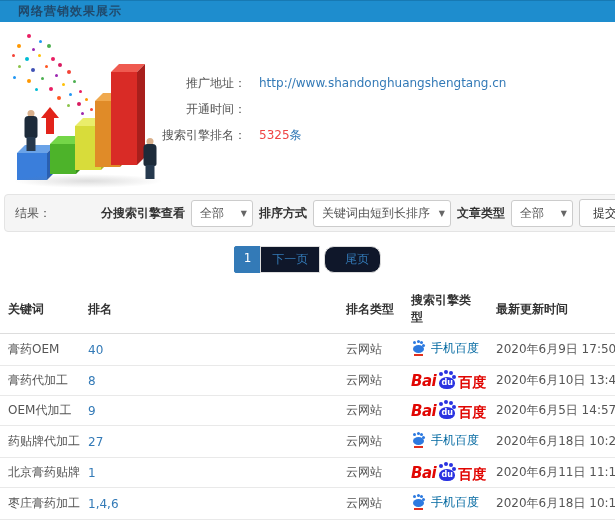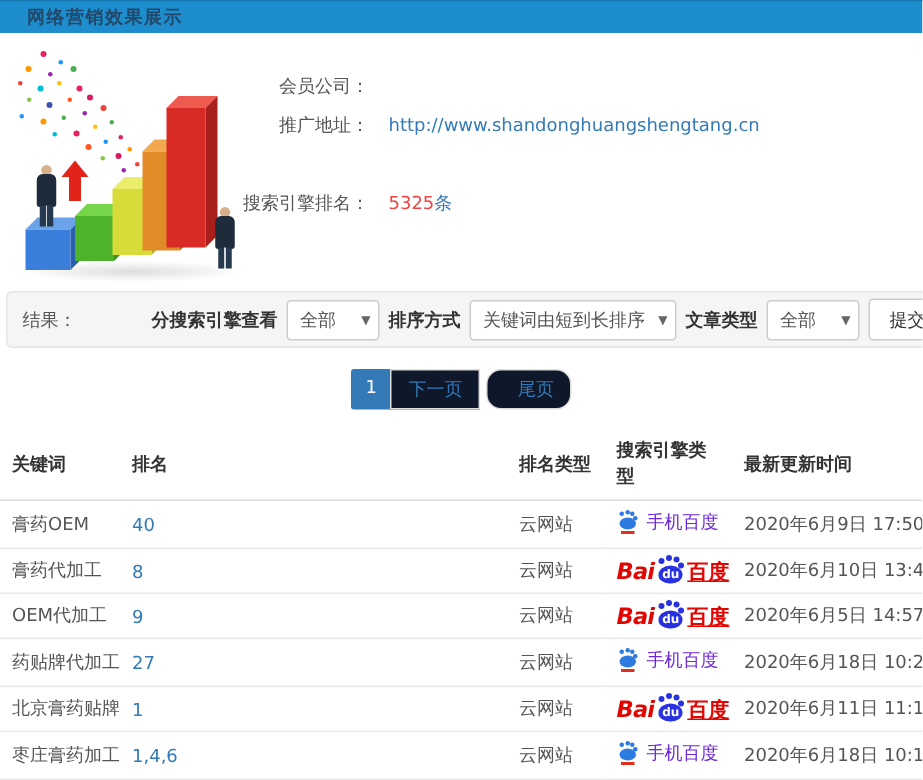--- a/index.html
+++ b/index.html
@@ -70,30 +70,30 @@
 
   
   .bd-logo { display:inline-flex; align-items:flex-end; line-height:1; }
   .bd-bai { color:#e10602; font-weight:bold; font-size:15px; font-style:italic; letter-spacing:-0.5px; }
   .bd-paw { position:relative; display:inline-block; width:20px; height:17px; margin:0 1px; }
   .bd-paw .pad { position:absolute; bottom:0; left:2px; width:16px; height:12px; background:#2932e1;
                  border-radius:50% 50% 46% 46%; color:#fff; font-size:8px; font-weight:bold;
                  text-align:center; line-height:12px; font-style:normal; }
   .bd-paw .toes { position:absolute; top:0; left:2px; width:4px; height:4px; border-radius:50%; background:#2932e1;
                   box-shadow:5px -2px 0 #2932e1, 10px -1px 0 #2932e1, 13px 3px 0 #2932e1; }
-  .bd-cn { color:#e10602; font-weight:bold; font-size:14px;text-decoration:underline; }
+  .bd-cn { color:#e10602; font-weight:bold; font-size:14px; }
 
   
   .m-baidu { display:inline-flex; align-items:center; }
   .mb-paw { position:relative; display:inline-block; width:15px; height:15px; margin-right:5px; }
   .mb-paw .pad { position:absolute; top:4px; left:2px; width:11px; height:8px; background:#2d7ae0; border-radius:50%; }
   .mb-paw .toes { position:absolute; top:0; left:2px; width:3px; height:3px; border-radius:50%; background:#2d7ae0;
                   box-shadow:4px -1px 0 #2d7ae0, 7px 0 0 #2d7ae0, 9px 3px 0 #2d7ae0; }
   .mb-paw .bar { position:absolute; bottom:0; left:3px; width:9px; height:2px; background:#e0301e; }
-  .m-baidu .mlabel { color:#6d28d9; }
+  .m-baidu .mlabel { color:#0369a1; }
 </style>
 </head>
 <body>
 
 <div class="topbar">
   <span>网络营销效果展示</span>
 </div>
 
 <div class="top-section">
 
@@ -171,27 +171,27 @@
     </div>
     <div class="figure" style="left:137px; top:108px; width:16px; height:48px;">
       <div class="head"></div>
         <div class="body"></div>
         <div class="legs"></div>
     </div>
   </div>
 
   <div class="info-panel">
     <div class="info-row">
-      <span class="info-label">会员公司：</span>
     </div>
     <div class="info-row">
       <span class="info-label">推广地址：</span>
       <a class="info-value lnk">http://www.shandonghuangshengtang.cn</a>
     </div>
     <div class="info-row">
+      <span class="info-label">开通时间：</span>
     </div>
     <div class="info-row">
       <span class="info-label">搜索引擎排名：</span>
       <span class="info-value"><span class="hl-num">5325</span><span class="lnk">条</span></span>
     </div>
   </div>
 </div>
 
 <div class="filter-bar">
   <span>结果：</span>

